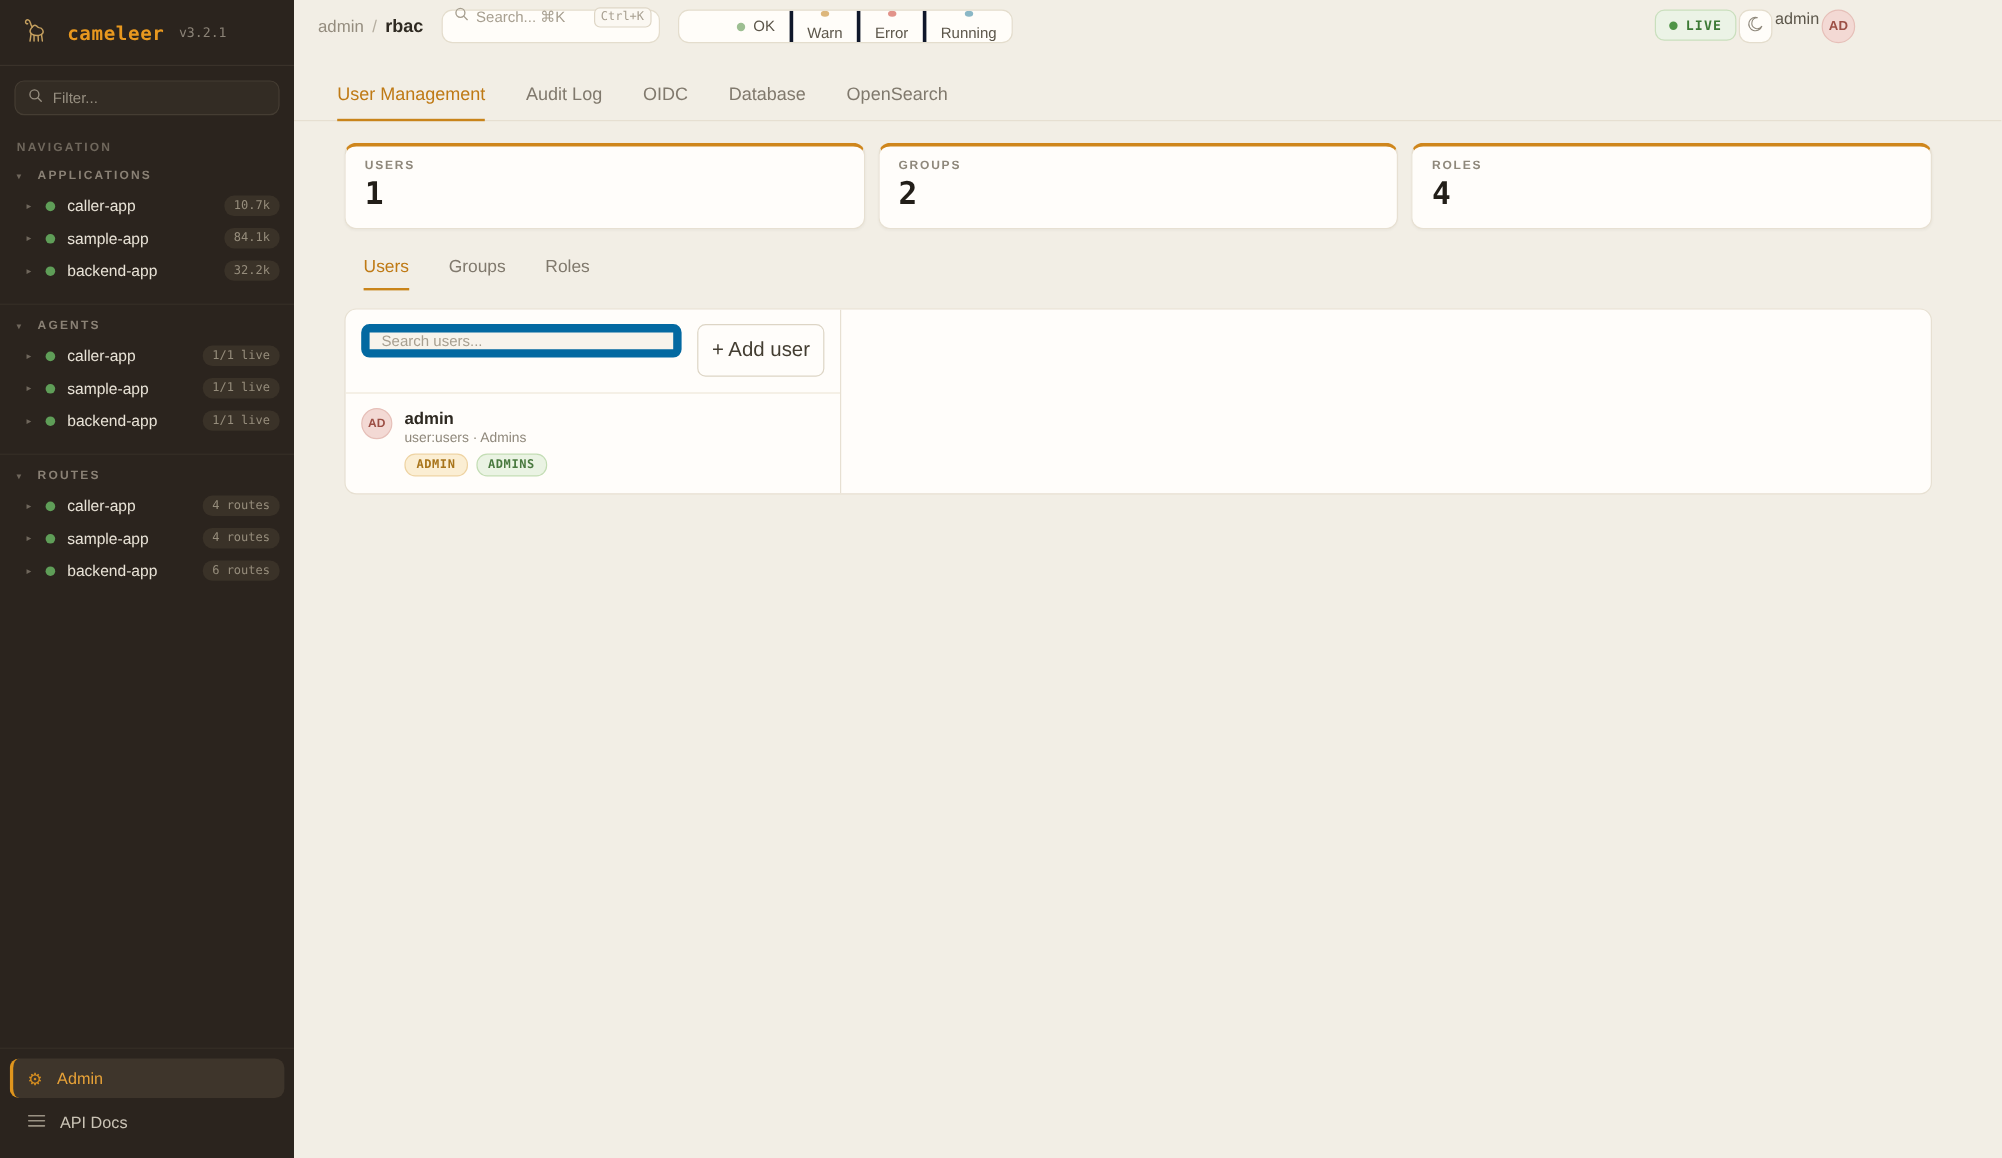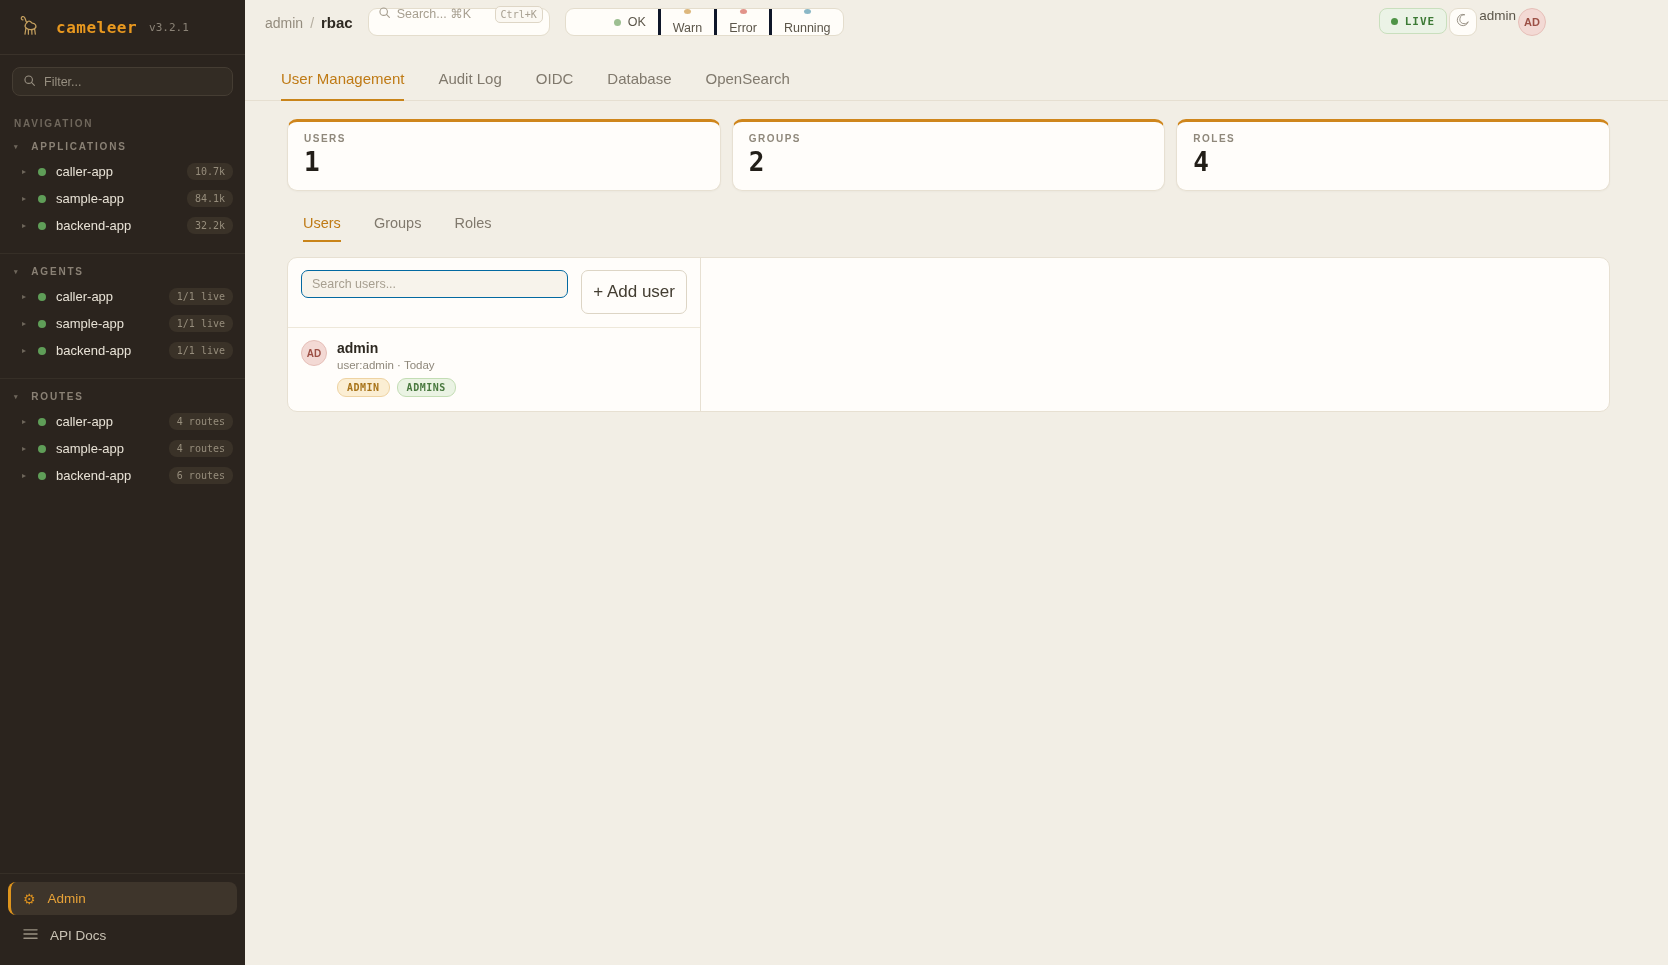--- a/index.html
+++ b/index.html
@@ -66,21 +66,21 @@
   .statlabel { font-size:10px; letter-spacing:1.5px; color:#8f887b; font-weight:700; }
   .statvalue { font-family:"DejaVu Sans Mono", monospace; font-weight:700; font-size:26px; color:#221e18; margin-top:3px; }
 
   .subtabs { display:flex; gap:33px; margin:24px 0 0 16px; }
   .subtab { font-size:14.5px; color:#80796d; padding-bottom:9px; cursor:pointer; border-bottom:2px solid transparent; }
   .subtab.active { color:#bf7a15; border-bottom-color:#c9841a; }
 
   .userspanel { margin-top:15px; display:flex; background:#fffdfa; border:1px solid #e7e0d2; border-radius:10px; min-height:130px; overflow:hidden; }
   .userscol { width:413px; min-width:413px; border-right:1px solid #e7e0d2; padding:12px 0 14px; display:flex; flex-direction:column; }
   .usersearch-row { display:flex; gap:13px; padding:0 13px; }
-  .usersearch { flex:1; height:28px; background:#f7f3eb; border:1px solid #0369a1; border-radius:7px; display:flex; align-items:center; padding:0 10px; }
+  .usersearch { flex:1; height:28px; background:#f7f3eb; border:7px solid #0369a1; border-radius:7px; display:flex; align-items:center; padding:0 10px; }
   .usersearch input { width:100%; border:none; outline:none; background:transparent; font-size:12.5px; color:#5c564a; font-family:"Liberation Sans", sans-serif; }
   .usersearch input::placeholder { color:#a79f90; }
   .adduser-btn { height:44px; background:#fffdfa; border:1px solid #ddd5c5; border-radius:7px; font-size:17px; color:#433d31; padding:0 11px; cursor:pointer; font-family:"Liberation Sans", sans-serif; white-space:nowrap; }
   .list-divider { border-top:1px solid #eee8da; margin-top:13px; }
   .useritem { display:flex; padding:12px 13px 0; cursor:pointer; }
   .uavatar { width:26px; height:26px; border-radius:50%; background:#f3d9d4; border:1px solid #e6bfb8; color:#9c4f45; font-weight:700; font-size:10px; display:flex; align-items:center; justify-content:center; flex-shrink:0; }
   .uinfo { margin-left:10px; }
   .uname { font-size:14px; font-weight:700; color:#2e2921; }
   .usub { font-size:11.5px; color:#8f887b; margin-top:3px; }
   .ubadges { display:flex; gap:7px; margin-top:7px; }
@@ -309,21 +309,21 @@
           <div class="usersearch">
             <input type="text" placeholder="Search users..." style="">
           </div>
           <button class="adduser-btn">+ Add user</button>
         </div>
         <div class="list-divider"></div>
         <div class="useritem">
           <div class="uavatar">AD</div>
           <div class="uinfo">
             <div class="uname">admin</div>
-            <div class="usub">user:admin · Today</div>
+            <div class="usub">user:users · Admins</div>
             <div class="ubadges">
               <span class="ubadge warn">ADMIN</span>
               <span class="ubadge ok">ADMINS</span>
             </div>
           </div>
         </div>
       </div>
     </div>
   </div>
 </div>

